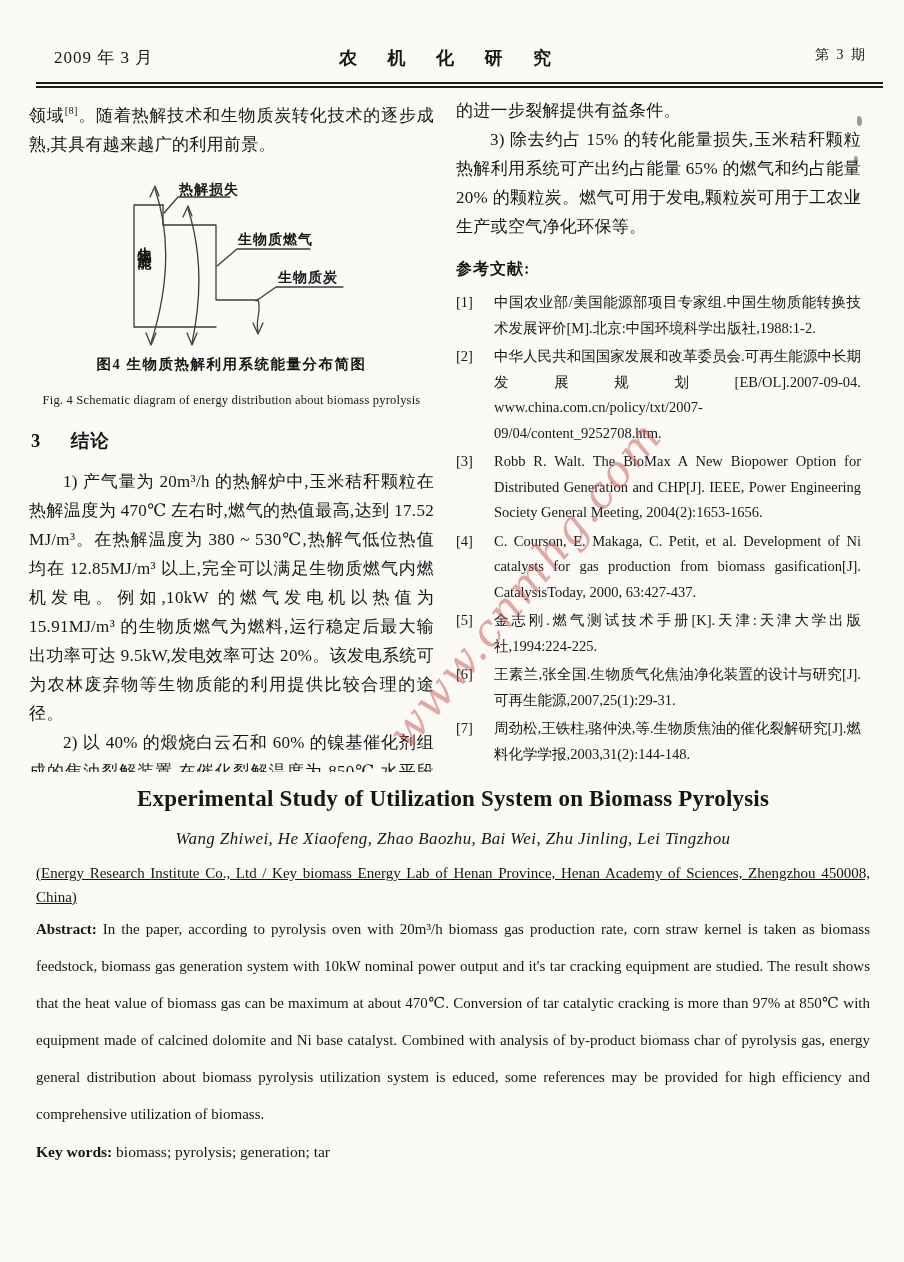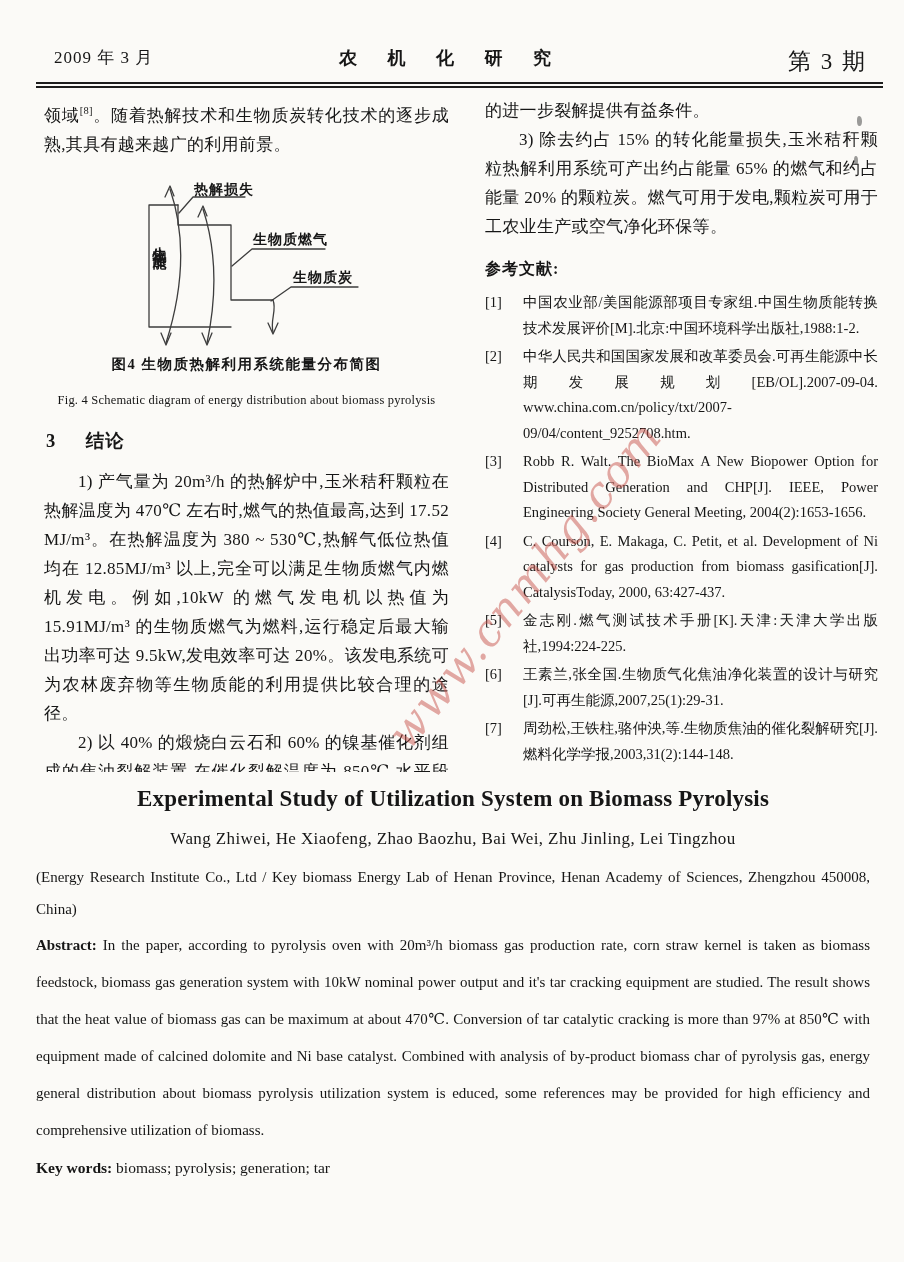--- a/index.html
+++ b/index.html
@@ -7,24 +7,24 @@
   .page{
     position:relative;width:904px;height:1262px;margin:0 auto;
     background:#fbfaf7;color:#161616;overflow:hidden;
     font-family:"Liberation Serif","DejaVu Serif",serif;
     padding-left:13px;
   }
   
   .hdr{position:absolute;top:46px;left:54px;right:50px;height:26px;}
   .hdr-date{position:absolute;left:0;top:0;font-size:17px;letter-spacing:1px;}
   .hdr-journal{position:absolute;left:0;right:18px;top:0;text-align:center;font-size:18px;letter-spacing:13px;font-weight:600;}
-  .hdr-issue{position:absolute;right:0;top:0;font-size:23px;letter-spacing:2px;text-align:right;}
+  .hdr-issue{position:absolute;right:0;top:0;font-size:14px;letter-spacing:2px;text-align:right;}
   .hdr-rule{position:absolute;top:82px;left:36px;right:34px;height:2px;border-top:2px solid #1d1d1d;border-bottom:2px solid #1d1d1d;}
   
-  .columns{position:absolute;top:96px;left:44px;width:834px;height:676px;display:flex;gap:36px;overflow:hidden;}
+  .columns{position:absolute;top:96px;left:29px;width:834px;height:676px;display:flex;gap:22px;overflow:hidden;}
   .col{width:405px;}
   .body-p{margin:0;font-size:17px;line-height:29px;text-align:justify;letter-spacing:.3px;}
   .indent{text-indent:2em;}
   sup{font-size:10.5px;}
   
   .figure{margin-top:16px;}
   .fig-canvas{position:relative;width:345px;height:172px;margin-left:66px;}
   .fig-canvas svg{position:absolute;left:0;top:0;}
   .fig-label{position:absolute;font-size:14px;font-weight:700;letter-spacing:1px;white-space:nowrap;}
   .fig-label.loss{left:84px;top:6px;}
@@ -37,22 +37,22 @@
   .sec-h{margin:20px 0 14px 2px;font-size:18.5px;font-weight:700;letter-spacing:1px;}
   .sec-h .no{margin-right:1.6em;}
   
   .ref-h{margin:18px 0 10px 0;font-size:16px;font-weight:700;letter-spacing:1px;}
   .ref{display:flex;font-size:14.5px;line-height:25.5px;text-align:justify;margin-top:3px;}
   .ref-no{flex:0 0 26px;}
   .ref-text{flex:1;padding-left:12px;word-break:break-word;}
   
   .english{position:absolute;top:786px;left:36px;width:834px;}
   .en-title{text-align:center;font-size:23px;font-weight:700;margin:0;letter-spacing:.2px;}
-  .en-authors{text-align:center;font-size:17px;margin-top:17px;letter-spacing:.4px;}
-  .en-affil{font-size:15px;line-height:32px;margin-top:12px;text-align:justify;}
+  .en-authors{text-align:center;font-size:17px;margin-top:17px;letter-spacing:.4px;font-style:italic;}
+  .en-affil{font-size:15px;line-height:24px;margin-top:12px;text-align:justify;text-decoration:underline;}
   .en-abstract{font-size:15px;line-height:37px;text-align:justify;margin-top:2px;}
   .bold{font-weight:700;}
   .en-keywords{font-size:15.5px;line-height:37px;}
   
   .watermark{
     position:absolute;left:398px;top:716px;height:54px;
     transform:rotate(-51deg);transform-origin:left center;
     font-size:44px;font-style:italic;letter-spacing:2px;white-space:nowrap;
     font-family:"DejaVu Serif",serif;opacity:.5;pointer-events:none;
   }

